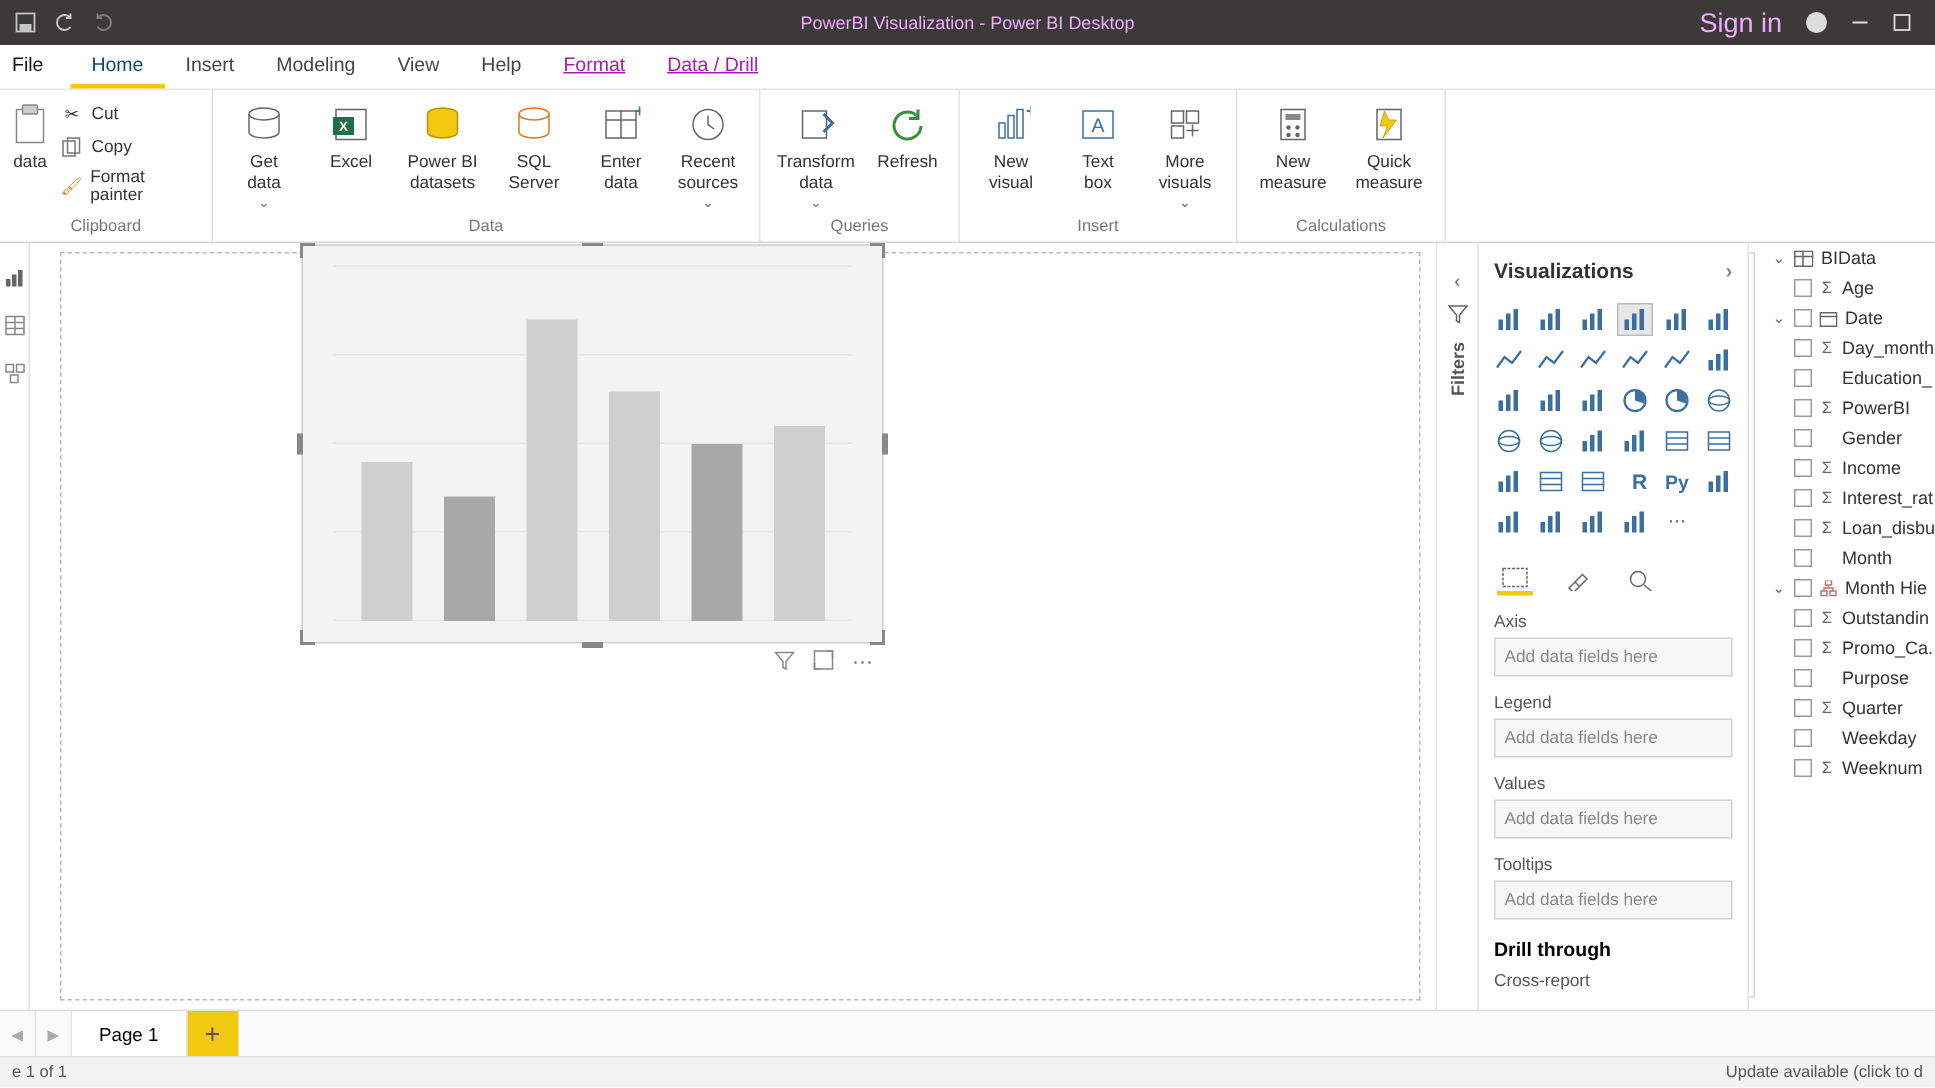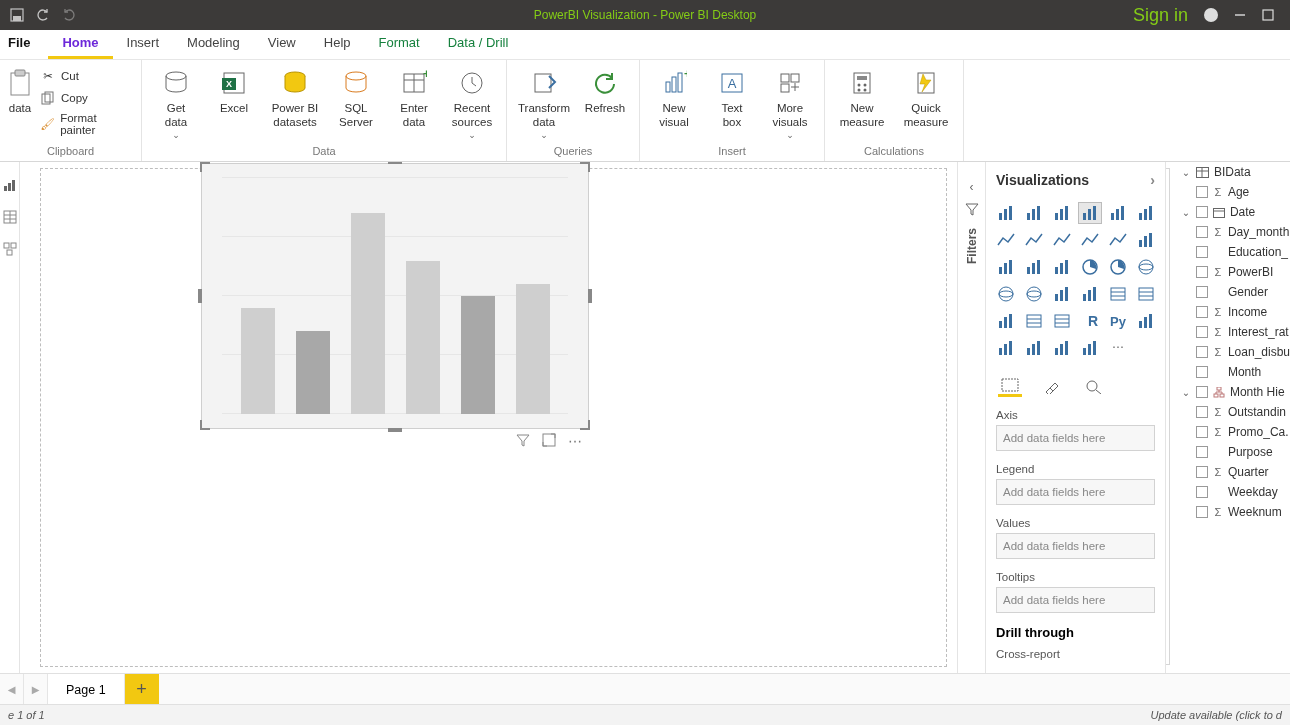--- a/index.html
+++ b/index.html
@@ -1,32 +1,32 @@
 <!DOCTYPE html>
 <html><head>
 <meta charset="utf-8">
 <style>
 * { margin: 0; padding: 0; box-sizing: border-box; font-family: "Segoe UI", sans-serif; }
 html, body { width: 1290px; height: 725px; overflow: hidden; background: #fff; }
 
 
-.titlebar { height: 30px; background: #3c3a39; color: #84cc16; display: flex; align-items: center; font-size: 12px; position: relative; }
+.titlebar { height: 30px; background: #3c3a39; color: #f0abfc; display: flex; align-items: center; font-size: 12px; position: relative; }
 .titlebar .qat { display: flex; align-items: center; gap: 4px; padding-left: 6px; }
 .titlebar .qat-btn { width: 22px; height: 22px; display: flex; align-items: center; justify-content: center; opacity: .85; }
 .titlebar .title { position: absolute; left: 50%; transform: translateX(-50%); }
 .titlebar .win-ctrl { margin-left: auto; display: flex; align-items: center; gap: 16px; padding-right: 16px; }
 .titlebar .avatar { width: 14px; height: 14px; border-radius: 50%; background: #ddd; display: inline-block; }
 .titlebar .signin { font-size: 18px; }
 
 
 .tabs { height: 30px; background: #fff; display: flex; align-items: flex-end; padding-left: 4px; border-bottom: 1px solid #e6e6e6; }
 .tab { padding: 6px 14px; font-size: 13px; color: #444; cursor: pointer; border-bottom: 3px solid transparent; }
-.tab.file { color: #111; padding-left: 4px; padding-right: 18px; font-weight: bold; }
-.tab.active { color: #6d28d9; font-weight:700; border-bottom-color: #f2c811; }
-.tab.contextual { color: #15803d; }
+.tab.file { color: #111; padding-left: 4px; padding-right: 18px; }
+.tab.active { color: #0c4a6e; font-weight:400; border-bottom-color: #f2c811; }
+.tab.contextual { color: #a21caf; text-decoration: underline; }
 
 
 .ribbon { height: 102px; background: #fff; border-bottom: 1px solid #d7d7d7; display: flex; }
 .rgroup { display: flex; flex-direction: column; border-right: 1px solid #e4e4e4; padding: 4px 6px 0 6px; }
 .rgroup .items { flex: 1; display: flex; align-items: flex-start; gap: 2px; }
 .rgroup .label { text-align: center; font-size: 11px; color: #777; padding: 2px 0 4px 0; }
 .rbig { width: 56px; display: flex; flex-direction: column; align-items: center; justify-content: flex-start; padding-top: 4px; font-size: 11.5px; color: #333; text-align: center; line-height: 1.2; cursor: pointer; }
 .rbig .ico { width: 30px; height: 30px; margin-bottom: 4px; display:flex; align-items:center; justify-content:center; }
 .rbig.wide { width: 62px; }
 .paste-side { display:flex; flex-direction:column; gap:2px; padding-top:2px; }
@@ -92,21 +92,21 @@
 .trow .pad { width:12px; }
 .trow .ticon { width:14px; height:12px; display:flex; align-items:center; justify-content:center; color:#666; }
 
 
 .pagetabs { position:absolute; left:0; right:0; bottom:20px; height:32px; border-top:1px solid #e0e0e0; background:#fafafa; display:flex; align-items:stretch; }
 .pagetabs .nav { width:24px; display:flex; align-items:center; justify-content:center; color:#aaa; font-size:10px; border-right:1px solid #e5e5e5; cursor:pointer; }
 .pagetabs .ptab { padding:0 18px; display:flex; align-items:center; font-size:12.5px; background:#fff; border-right:1px solid #e5e5e5; cursor:pointer; }
 .pagetabs .add { width:34px; background:#f2c811; display:flex; align-items:center; justify-content:center; color:#555; font-size:18px; cursor:pointer; }
 
 
-.statusbar { position:absolute; left:0; right:0; bottom:0; height:20px; background:#f3f3f3; border-top:1px solid #e0e0e0; display:flex; align-items:center; font-size:11px; color:#555; padding:10px 8px;font-style:italic; }
+.statusbar { position:absolute; left:0; right:0; bottom:0; height:20px; background:#f3f3f3; border-top:1px solid #e0e0e0; display:flex; align-items:center; font-size:11px; color:#555; padding:10px 8px; }
 .statusbar .right { margin-left:auto; }
 
 svg { display:block; }
 </style>
 </head>
 <body>
 
 <div class="titlebar">
   <div class="qat">
     <div class="qat-btn">

